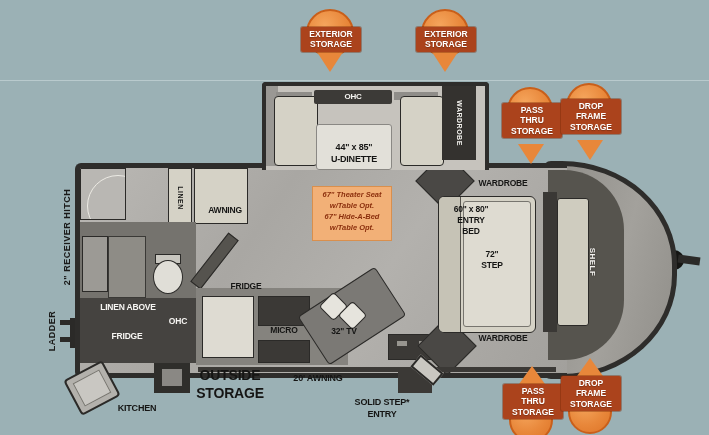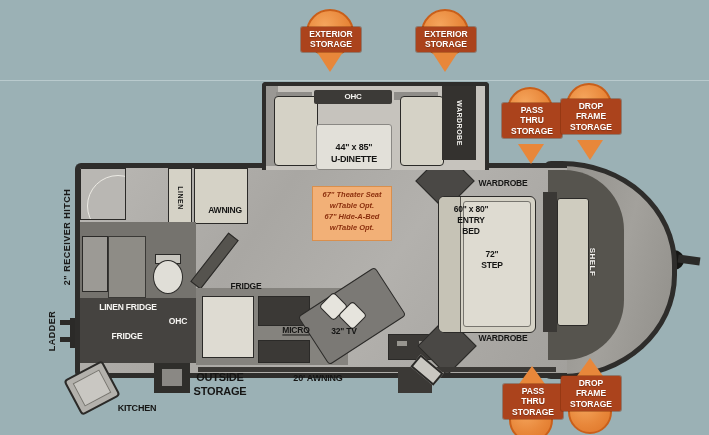--- a/index.html
+++ b/index.html
@@ -113,23 +113,23 @@
       <div>60" x 80"</div>
       <div>ENTRY</div>
       <div>BED</div>
     </div>
     <div class="lbl" style="left:412px;top:92px;">
       <div>72"</div>
       <div>STEP</div>
     </div>
     <div class="lbl" style="left:423px;top:171px;">WARDROBE</div>
     <div class="lbl" style="left:166px;top:119px;">FRIDGE</div>
-    <div class="lbl" style="left:216px;top:163px;text-decoration:underline;">MICRO</div>
+    <div class="lbl" style="left:204px;top:163px;">MICRO</div>
     <div class="lbl" style="left:264px;top:164px;">32" TV</div>
-    <div class="lblw" style="left:48px;top:140px;">LINEN FRIDGE</div>
+    <div class="lblw" style="left:48px;top:140px;">LINEN ABOVE</div>
     <div class="lblw" style="left:98px;top:154px;">OHC</div>
     <div class="lblw" style="left:47px;top:169px;">FRIDGE</div>
   </div>
 
   <div class="slide">
     <div class="abs" style="left:0;top:0;width:12px;height:80px;background:#9A9894;"></div>
     <div class="abs" style="left:10px;top:6px;width:36px;height:8px;background:#8F8D89;"></div>
     <div class="abs" style="left:128px;top:6px;width:44px;height:8px;background:#8F8D89;"></div>
     <div class="abs bd beige" style="left:8px;top:10px;width:44px;height:70px;border-radius:4px;"></div>
     <div class="abs bd beige" style="left:134px;top:10px;width:44px;height:70px;border-radius:4px;"></div>
@@ -162,25 +162,29 @@
   </div>
 
   <div class="abs" style="left:198px;top:367px;width:358px;height:5px;background:#3B3936;z-index:4;"></div>
 
   <div class="abs" style="left:398px;top:367px;width:34px;height:26px;background:#3B3936;z-index:5;"></div>
   <div class="abs" style="left:412px;top:362px;width:30px;height:16px;background:#C9C7C1;border:2px solid #2B2A28;transform:rotate(40deg);z-index:5;"></div>
 
   <div class="vtup" style="left:67px;top:237px;">2" RECEIVER HITCH</div>
   <div class="vtup" style="left:52px;top:331px;">LADDER</div>
   <div class="lbl" style="left:137px;top:409px;font-size:9px;">KITCHEN</div>
-  <div class="lbl" style="left:220px;top:384px;font-size:11px;">
+  <div class="lbl" style="left:230px;top:384px;font-size:14px;">
     <div>OUTSIDE</div>
     <div>STORAGE</div>
   </div>
   <div class="lbl" style="left:318px;top:379px;font-size:9px;">20' AWNING</div>
+  <div class="lbl" style="left:382px;top:409px;font-size:9px;">
+    <div>SOLID STEP*</div>
+    <div>ENTRY</div>
+  </div>
 
   <div class="badge" style="left:296px;top:8px;width:68px;height:70px;">
     <div class="pin-circle" style="left:10px;top:1px;width:48px;height:48px;"></div>
     <div class="pin-tip-down" style="left:21px;top:44px;"></div>
     <div class="badge-label" style="left:5px;top:19px;width:58px;">
       <div>EXTERIOR</div>
       <div>STORAGE</div>
     </div>
   </div>
 

